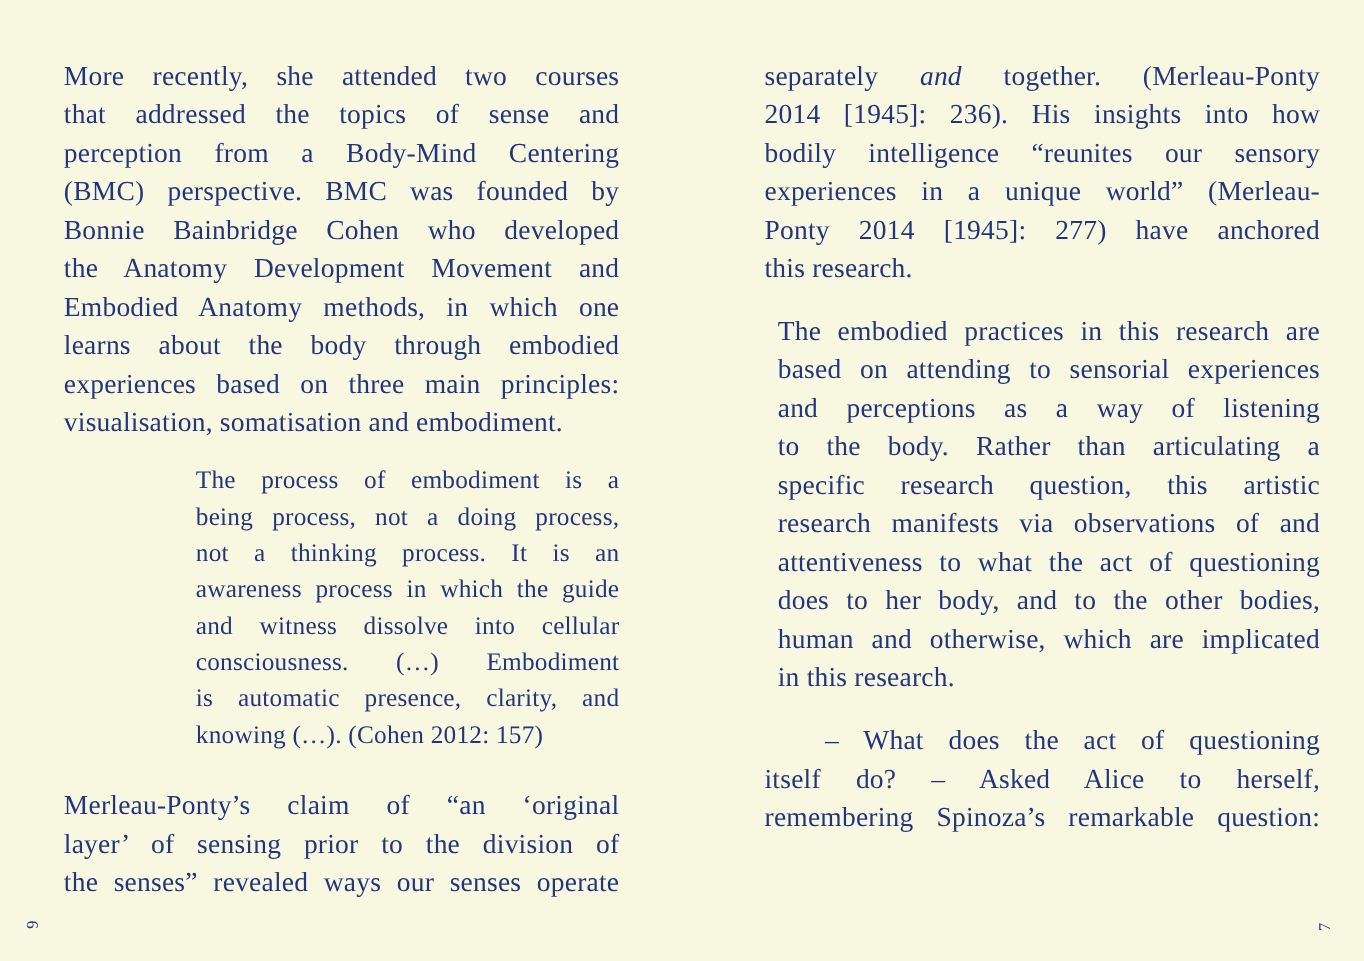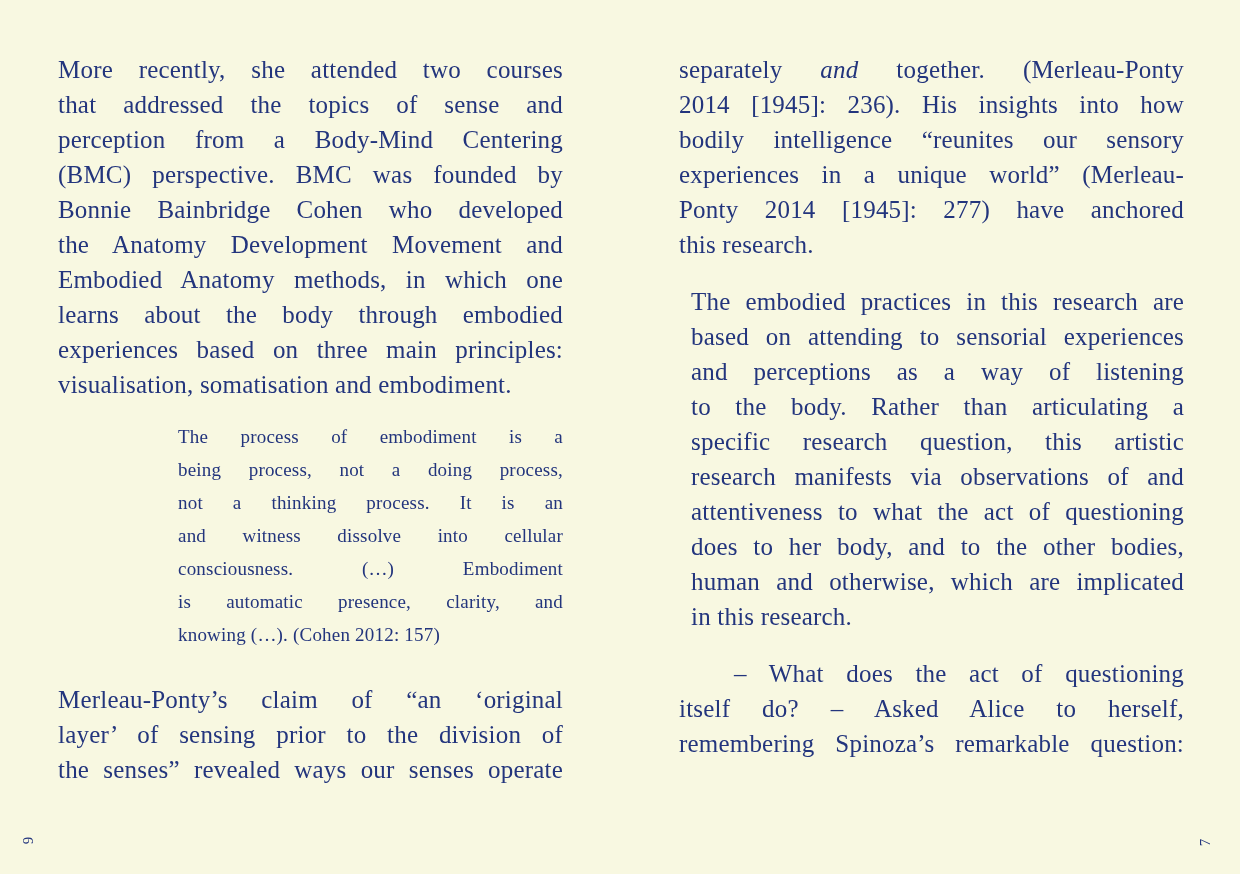--- a/index.html
+++ b/index.html
@@ -18,21 +18,21 @@
     position: relative;
     width: 1240px;
     height: 874px;
   }
   .column {
     position: absolute;
     top: 52px;
     width: 505px;
   }
   .column-left  { left: 58px;  }
-  .column-right { left: 679px; }
+  .column-right { left: 695px; }
 
   .para {
     margin: 0 0 22px 0;
   }
   .line {
     font-size: 25px;
     line-height: 35px;
     text-align: justify;
     text-align-last: justify;
     letter-spacing: 0.2px;
@@ -42,21 +42,21 @@
     text-align-last: left;
   }
   .line.indent-first {
     text-indent: 55px;
   }
 
   .blockquote {
     margin: 0 0 26px 120px; 
   }
   .blockquote .line {
-    font-size: 19px;
+    font-size: 23px;
     line-height: 33px;
   }
 
   .para-left-1   { margin-bottom: 18px; }
   .para-left-2   { margin-bottom: 0; margin-top: 31px; }
   .para-right-1  { margin-bottom: 22px; }
   .para-right-2  { margin-bottom: 22px; margin-left: 12px; }
   .para-right-3  { margin-bottom: 0; }
 
   em { font-style: italic; }
@@ -94,20 +94,21 @@
       <div class="line">Embodied Anatomy methods, in which one</div>
       <div class="line">learns about the body through embodied</div>
       <div class="line">experiences based on three main principles:</div>
       <div class="line last">visualisation, somatisation and embodiment.</div>
     </div>
 
     <div class="blockquote">
       <div class="line">The process of embodiment is a</div>
       <div class="line">being process, not a doing process,</div>
       <div class="line">not a thinking process. It is an</div>
+      <div class="line">awareness process in which the guide</div>
       <div class="line">and witness dissolve into cellular</div>
       <div class="line">consciousness. (…) Embodiment</div>
       <div class="line">is automatic presence, clarity, and</div>
       <div class="line last">knowing (…). (Cohen 2012: 157)</div>
     </div>
 
     <div class="para para-left-2">
       <div class="line">Merleau-Ponty’s claim of “an ‘original</div>
       <div class="line">layer’ of sensing prior to the division of</div>
       <div class="line">the senses” revealed ways our senses operate</div>

